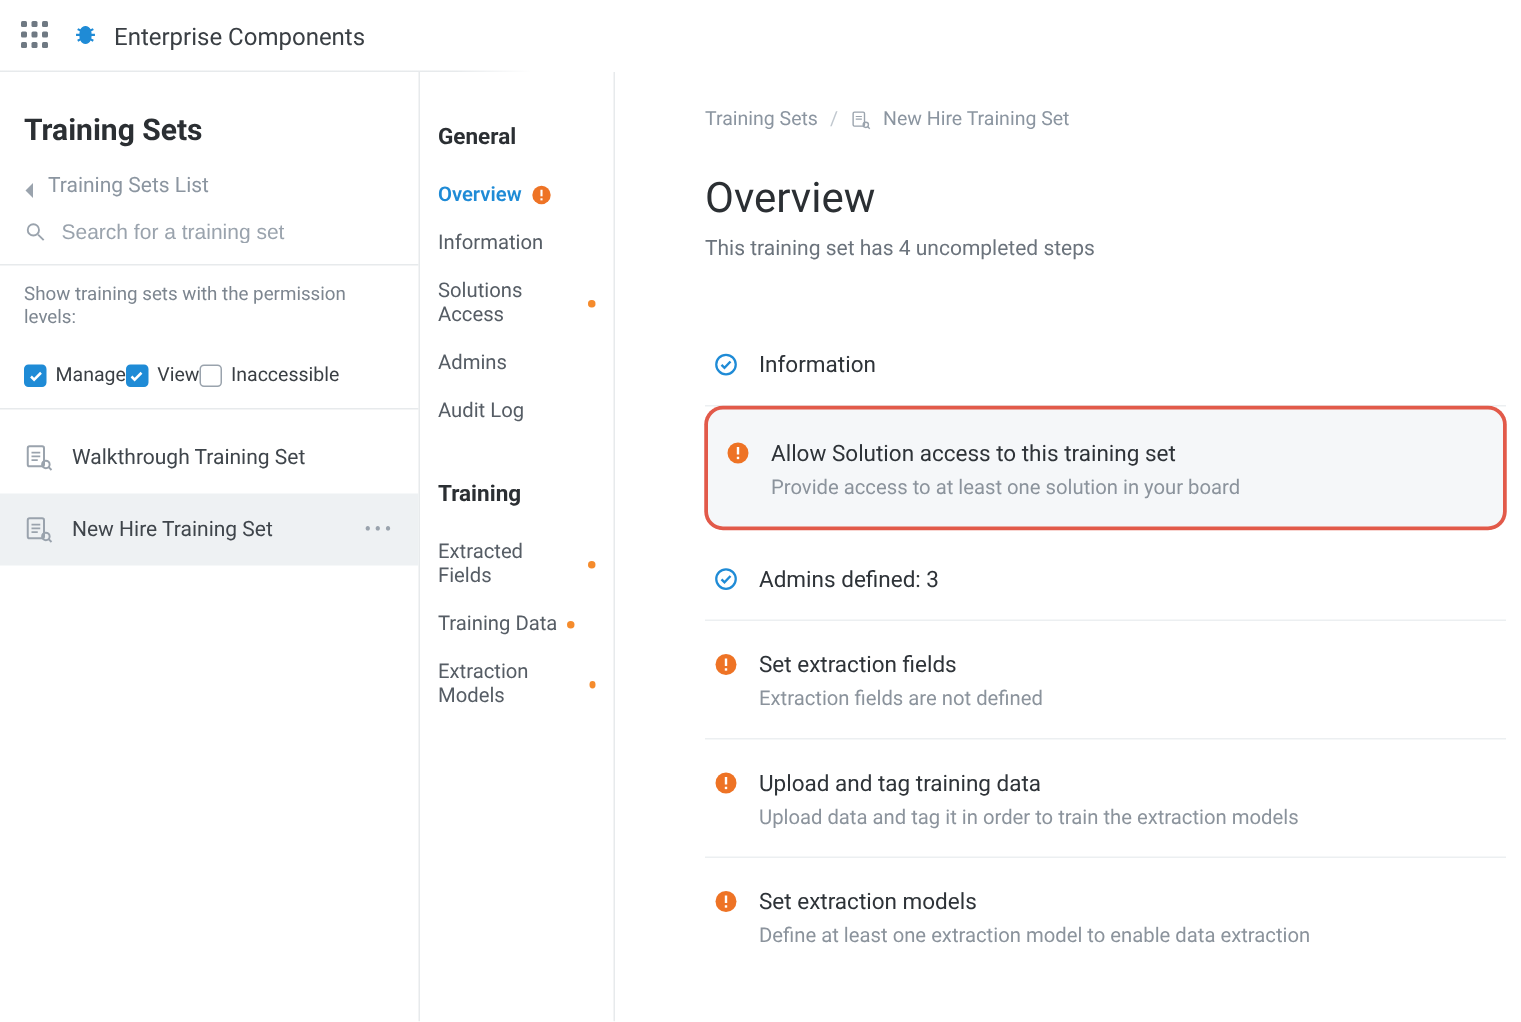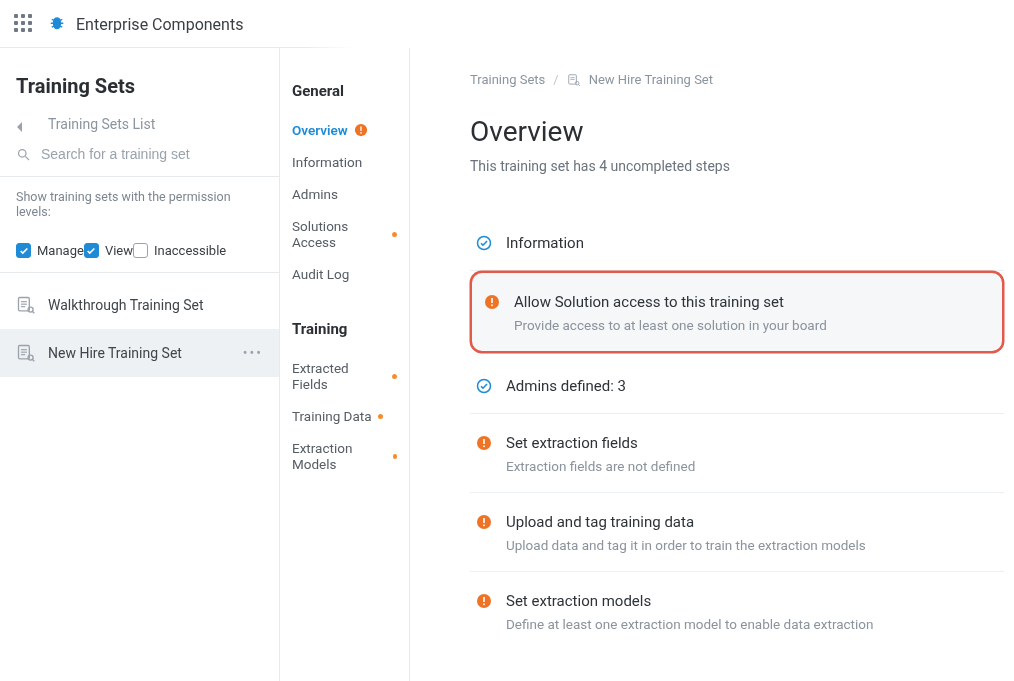--- a/index.html
+++ b/index.html
@@ -71,21 +71,21 @@
     }
     .left-title {
       font-size: 20px;
       font-weight: 700;
       padding: 0 16px 18px;
       color: #2b2f33;
     }
     .back-link {
       display: flex;
       align-items: flex-end;
-      gap: 24px;
+      gap: 8px;
       padding: 0 16px 14px;
       color: #8b95a0;
       font-size: 14px;
       cursor: pointer;
     }
     .search-row {
       display: flex;
       align-items: center;
       gap: 10px;
       padding: 0 16px 14px;
@@ -358,25 +358,25 @@
       <svg class="status-icon" viewBox="0 0 16 16">
           <circle cx="8" cy="8" r="7" fill="#ee7325"></circle>
           <rect x="7.2" y="4" width="1.6" height="5" fill="#fff"></rect>
           <rect x="7.2" y="10.5" width="1.6" height="1.6" fill="#fff"></rect>
         </svg>
     </div>
     <div class="mid-item">
       <span>Information</span>
     </div>
     <div class="mid-item">
-      <span>Admins</span>
-    </div>
-    <div class="mid-item">
       <span>Solutions Access</span>
       <span class="dot dot-orange"></span>
+    </div>
+    <div class="mid-item">
+      <span>Admins</span>
     </div>
     <div class="mid-item">
       <span>Audit Log</span>
     </div>
 
     <div class="mid-sep"></div>
 
     <div class="mid-section-title">Training</div>
     <div class="mid-item">
       <span>Extracted Fields</span>

